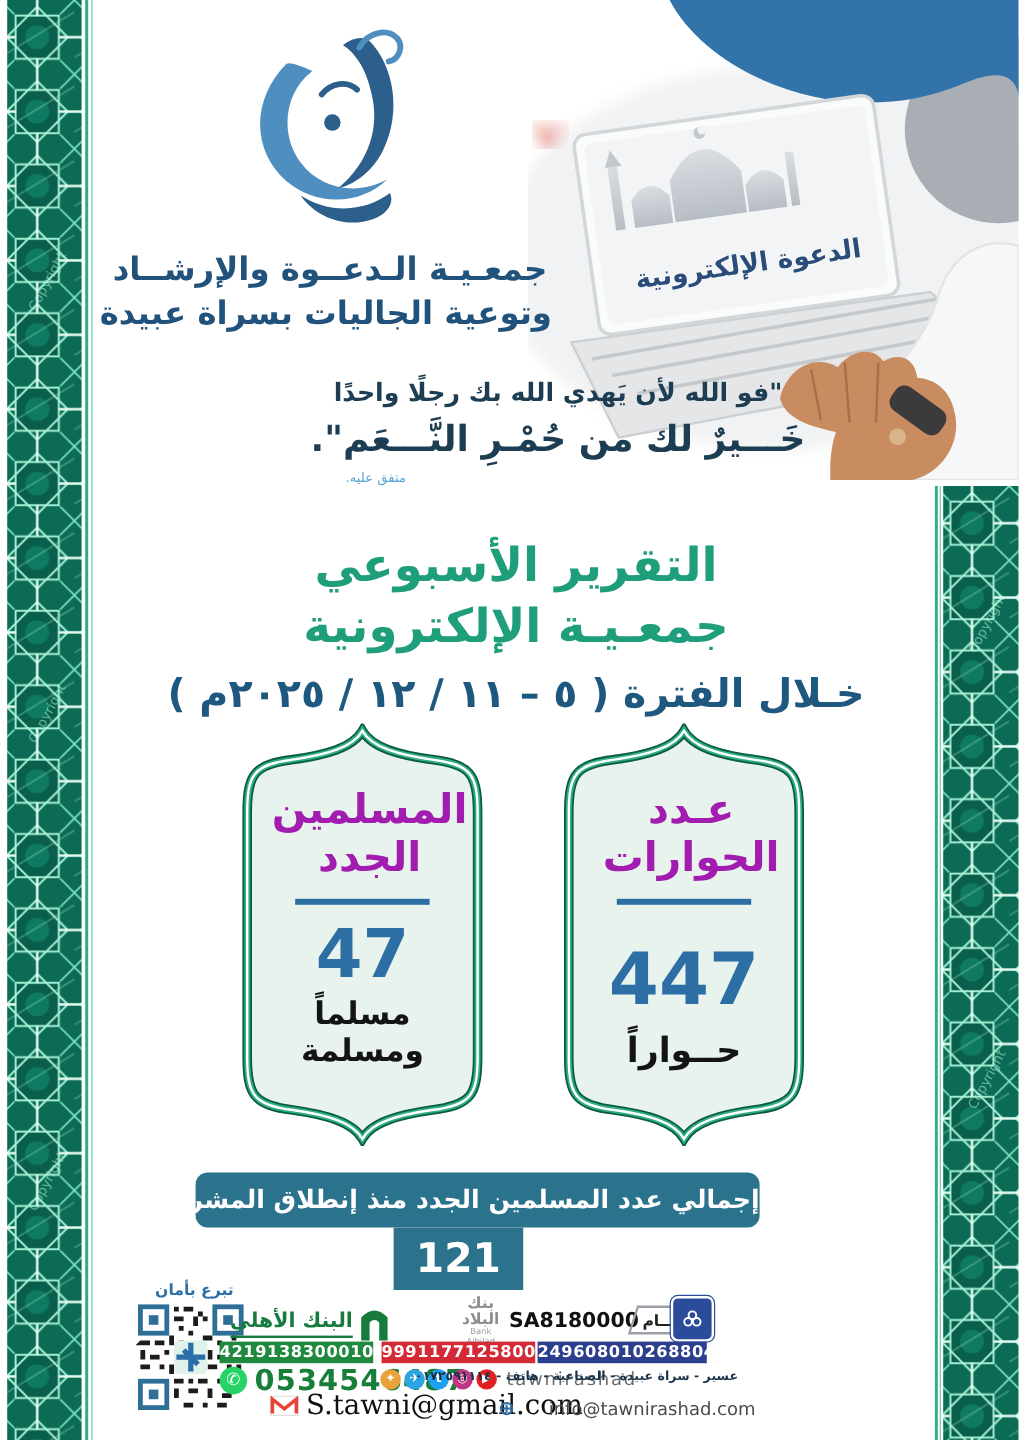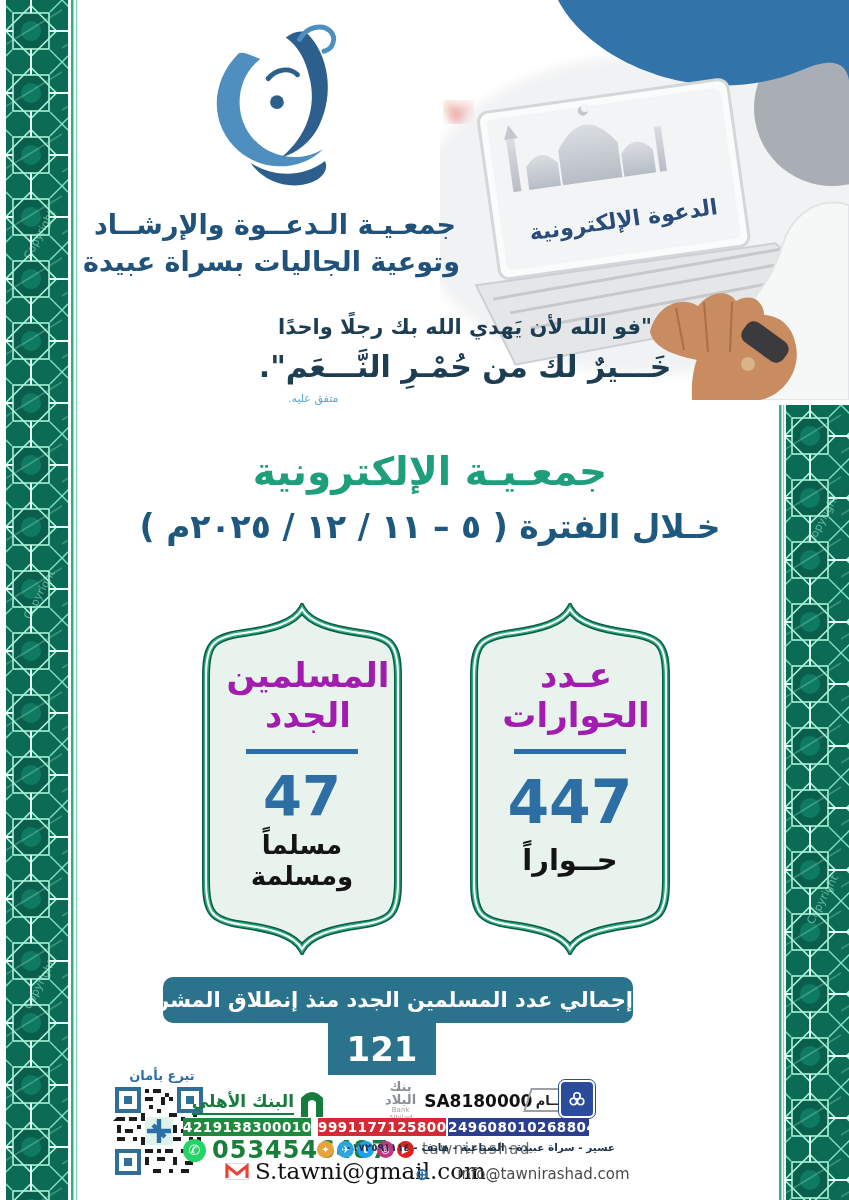--- a/index.html
+++ b/index.html
@@ -24,21 +24,21 @@
   .title-block{left:80px;top:446px;width:700px;text-align:center;direction:rtl;}
   .title-line{color:#1F9E7C;font-weight:bold;font-size:39px;line-height:51px;white-space:nowrap;}
   .title-period{color:#1E587F;font-weight:bold;font-size:33px;line-height:44px;margin-top:8px;white-space:nowrap;}
   
   .arch{top:603px;width:260px;height:352px;}
   .arch-left-pos{left:172px;} .arch-right-pos{left:440px;}
   .arch svg.frame{position:absolute;inset:0;}
   .arch-content{position:absolute;inset:0;display:flex;flex-direction:column;align-items:center;padding-top:52px;direction:rtl;}
   .arch-label{color:#a21caf;font-weight:bold;font-size:34px;line-height:40px;white-space:nowrap;margin-left:12px;}
   .arch-divider{width:112px;height:5px;background:#2D6FA5;margin-top:14px;}
-  .arch-value{color:#2D6FA5;font-weight:bold;font-size:60px;line-height:64px;margin-top:16px;}
+  .arch-value{color:#2D6FA5;font-weight:bold;font-size:60px;line-height:64px;margin-top:31px;}
   .arch-value.small{font-size:56px;line-height:60px;margin-top:12px;}
   .arch-unit{color:#141414;font-weight:bold;font-size:29px;line-height:36px;margin-top:8px;white-space:nowrap;}
   .arch-unit2{color:#141414;font-weight:bold;font-size:26px;line-height:31px;white-space:nowrap;}
   
   .banner{left:163px;top:977px;width:470px;height:46px;background:#2B738C;border-radius:10px;
           color:#fff;font-weight:bold;font-size:21px;line-height:46px;text-align:center;direction:rtl;white-space:nowrap;}
   .banner-value{left:328px;top:1023px;width:108px;height:52px;background:#2B738C;color:#fff;
           font-weight:bold;font-size:34px;line-height:52px;text-align:center;}
   
   .footer{left:85px;top:1068px;width:700px;height:132px;font-family:"DejaVu Sans",sans-serif;}
@@ -164,20 +164,21 @@
   <div class="logo-line" dir="rtl">وتوعية الجاليات بسراة عبيدة</div>
 </div>
 
 <div class="abs hadith">
   <div class="hadith-l1">"فو الله لأن يَهدي الله بك رجلًا واحدًا</div>
   <div class="hadith-l2">خَـــيرٌ لك من حُمْـرِ النَّـــعَم".</div>
   <div class="hadith-src">متفق عليه.</div>
 </div>
 
 <div class="abs title-block">
+  <div class="title-line">التقرير الأسبوعي</div>
   <div class="title-line">جمعـيـة الإلكترونية</div>
   <div class="title-period">خـلال الفترة ( ٥ – ١١ / ١٢ / ٢٠٢٥م )</div>
 </div>
 
 <div class="abs arch arch-left-pos">
   <svg class="frame" viewBox="0 0 260 352">
     <path d="M130,6 C122,20 100,26 72,30 C40,34 34,42 34,74 L34,278 C34,310 40,318 72,322 C100,326 122,332 130,346 C138,332 160,326 188,322 C220,318 226,310 226,278 L226,74 C226,42 220,34 188,30 C160,26 138,20 130,6 Z" fill="#E7F3EC" stroke="#0A5C44" stroke-width="8"></path>
     <path d="M130,6 C122,20 100,26 72,30 C40,34 34,42 34,74 L34,278 C34,310 40,318 72,322 C100,326 122,332 130,346 C138,332 160,326 188,322 C220,318 226,310 226,278 L226,74 C226,42 220,34 188,30 C160,26 138,20 130,6 Z" fill="none" stroke="#2FAF7E" stroke-width="5"></path>
     <path d="M130,6 C122,20 100,26 72,30 C40,34 34,42 34,74 L34,278 C34,310 40,318 72,322 C100,326 122,332 130,346 C138,332 160,326 188,322 C220,318 226,310 226,278 L226,74 C226,42 220,34 188,30 C160,26 138,20 130,6 Z" fill="none" stroke="#FFFFFF" stroke-width="2"></path>
   </svg>

